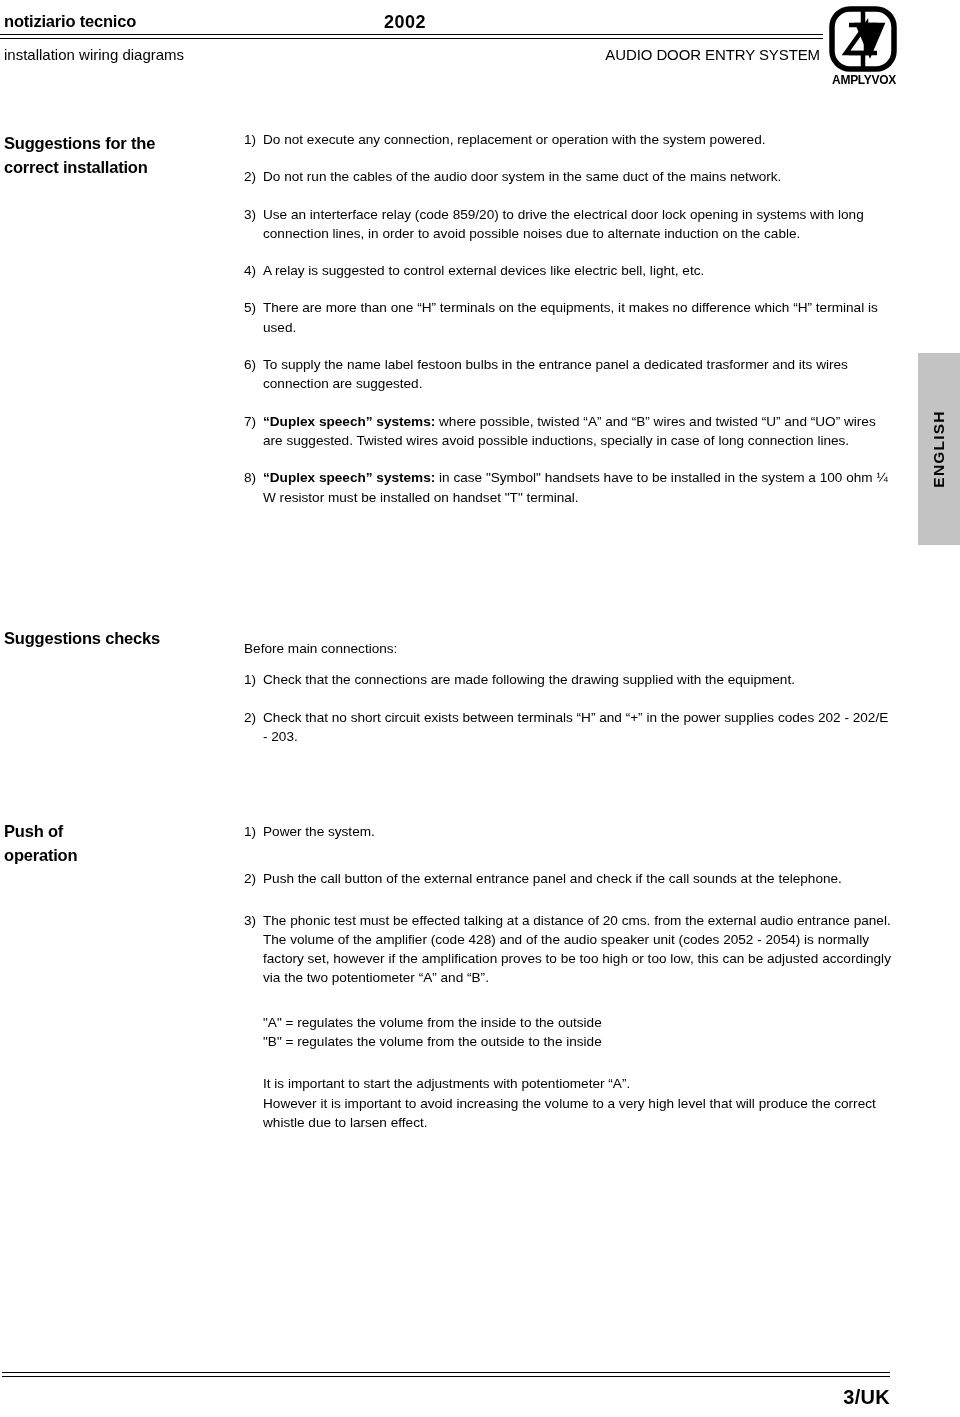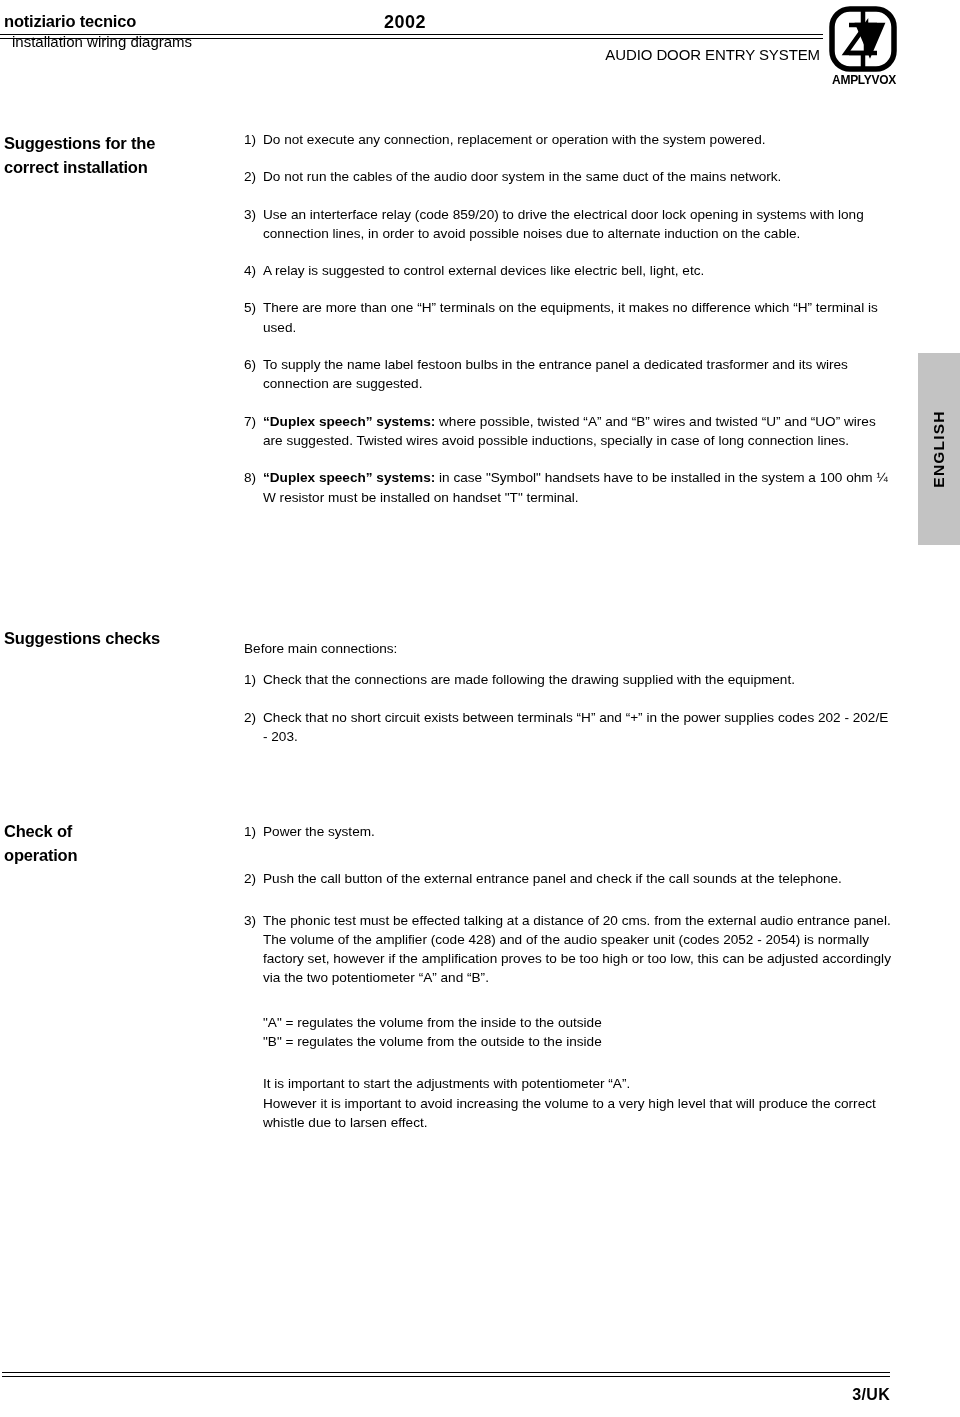--- a/index.html
+++ b/index.html
@@ -51,24 +51,23 @@
   .hdr-rule {
     position: absolute;
     left: 0; top: 34px;
     width: 823px;
     height: 5px;
     border-top: 1.4px solid #000;
     border-bottom: 1.4px solid #000;
   }
   .hdr-install {
     position: absolute;
-    left: 4px; top: 33px;
+    left: 4px; top: 46px;
     font-size: 15px;
     white-space: nowrap;
-    margin-left: 8px;
   }
   .hdr-audio {
     position: absolute;
     left: 0; top: 46px;
     width: 820px;
     text-align: right;
     font-size: 15px;
     letter-spacing: -0.1px;
   }
 
@@ -144,21 +143,21 @@
     width: 888px;
     height: 5px;
     border-top: 1.4px solid #000;
     border-bottom: 1.4px solid #000;
   }
   .foot-page {
     position: absolute;
     left: 0; top: 1386px;
     width: 890px;
     text-align: right;
-    font-size: 16px;
+    font-size: 20px;
     font-weight: bold;
     letter-spacing: 0.3px;
   }
 </style>
 </head>
 <body>
 
 <div class="header">
   <div class="hdr-notiziario">notiziario tecnico</div>
   <div class="hdr-year">2002</div>
@@ -248,21 +247,21 @@
     <div class="item">
       <span class="num">2)</span>
       <span>Check that no short circuit exists between terminals “H” and “+” in the power supplies codes 202 - 202/E - 203.</span>
     </div>
 
   </div>
 </div>
 
 <div class="section" style="top:818px;">
   <div class="sec-title" style="top:2px;">
-    <div>Check of</div>
+    <div>Push of</div>
     <div>operation</div>
   </div>
   <div class="sec-body" style="top:4px;">
 
     <div class="item" style="margin-bottom:28px;">
       <span class="num">1)</span>
       <span>Power the system.</span>
     </div>
 
     <div class="item" style="margin-bottom:22px;">

